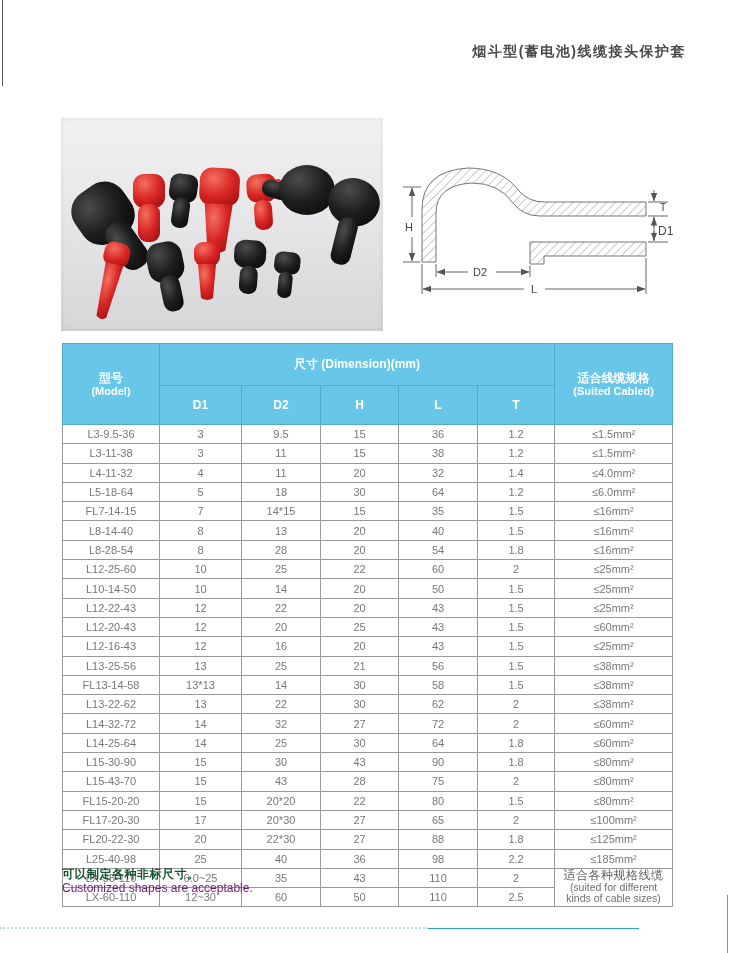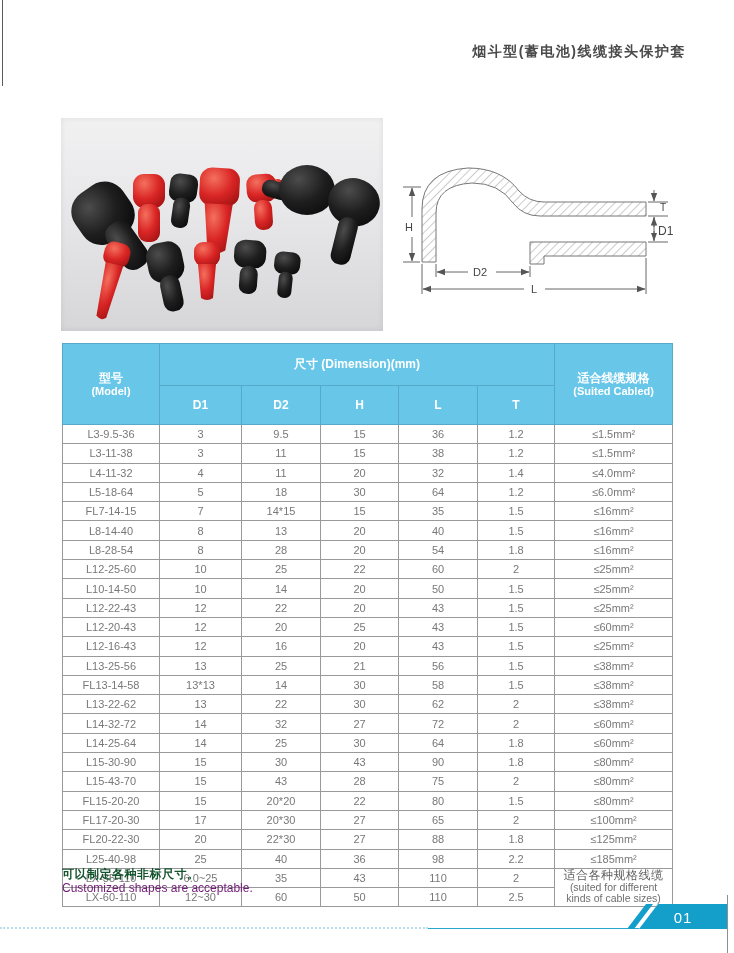--- a/index.html
+++ b/index.html
@@ -443,22 +443,15 @@
       </tbody>
   </table>
 
   <div class="notes">
     <div class="note-cn">可以制定各种非标尺寸。</div>
     <div class="note-en">Customized shapes are acceptable.</div>
   </div>
 
   <div class="dotted-line"></div>
   <div class="solid-line"></div>
-  <div class="badge">
-    <svg width="118" height="30" viewBox="0 0 118 30">
-      <polygon points="36,1 43,1 24,26 17,26" fill="#149fca"></polygon>
-      <polygon points="48,1 118,1 118,26 29,26" fill="#149fca"></polygon>
-      <text x="73" y="19.5" text-anchor="middle">01</text>
-    </svg>
-  </div>
   <div class="corner-line-right"></div>
 
 </div>
 
 </body></html>

